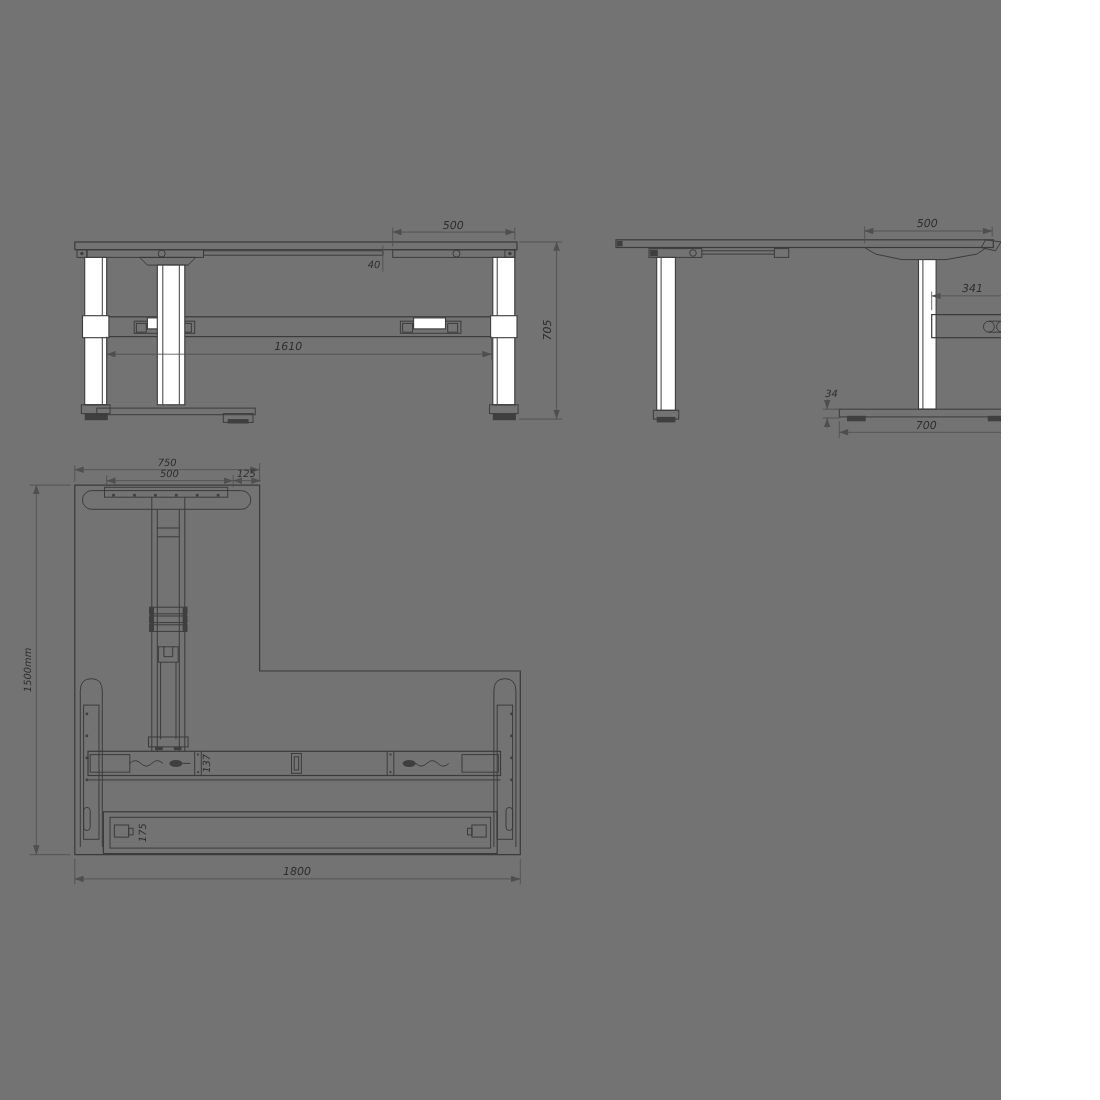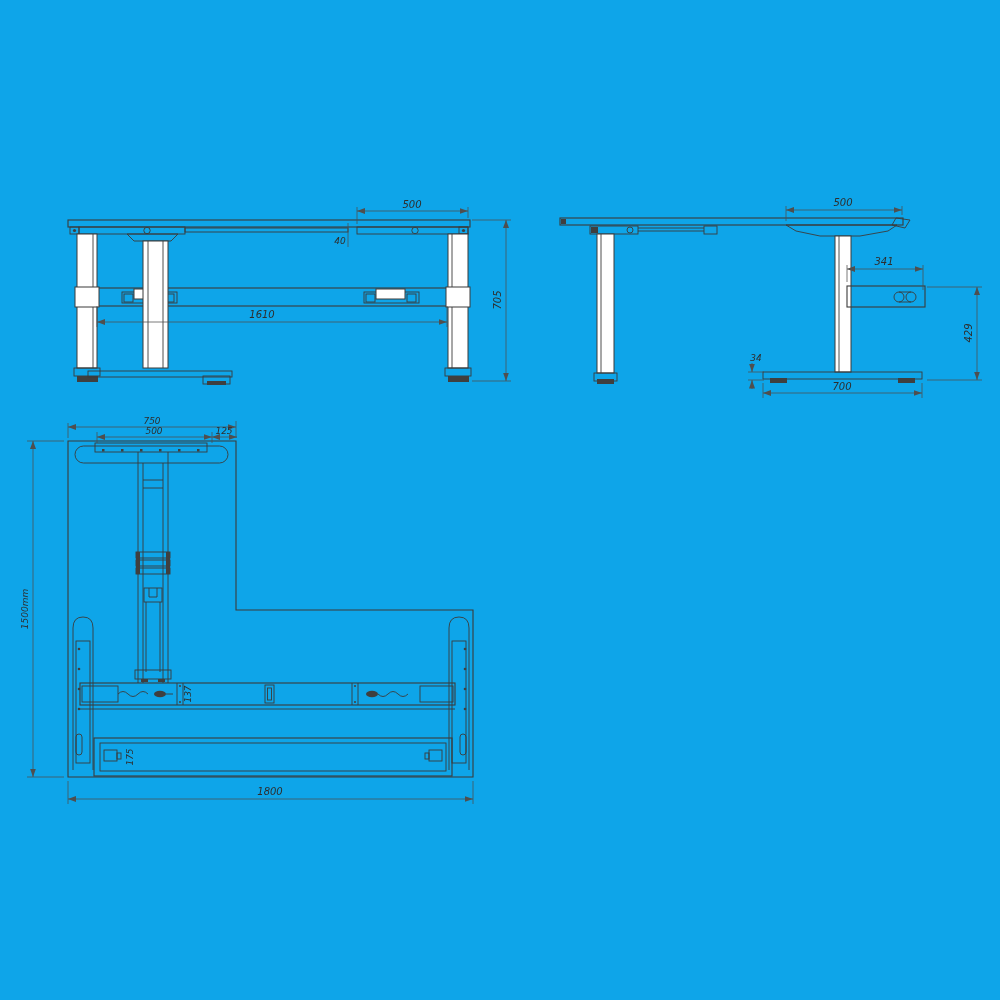--- a/index.html
+++ b/index.html
@@ -1,16 +1,16 @@
 <!DOCTYPE html>
 <html><head>
 <meta charset="utf-8">
 <style>
   html,body{margin:0;padding:0;background:#fff;}
-  .canvas{position:relative;width:1000px;height:1000px;background:#0ea5e9;overflow:hidden;}
+  .canvas{position:relative;width:910px;height:1000px;background:#737373;overflow:hidden;}
   svg{position:absolute;left:0;top:0;}
   .geo{stroke:#3b3b3b;stroke-width:1.1;fill:none;}
   .geo2{stroke:#3b3b3b;stroke-width:.9;fill:none;}
   .fillDark{fill:#3f3f3f;stroke:none;}
   .white{fill:#ffffff;stroke:#3b3b3b;stroke-width:1;}
   .dimline{stroke:#4f4f4f;stroke-width:.75;fill:none;}
   .dim{font:italic 10px "DejaVu Sans", sans-serif;fill:#2e2e2e;text-anchor:middle;}
   .dimSmall{font:italic 9px "DejaVu Sans", sans-serif;fill:#2e2e2e;text-anchor:middle;}
   .arrow{fill:#4f4f4f;}
 </style>

